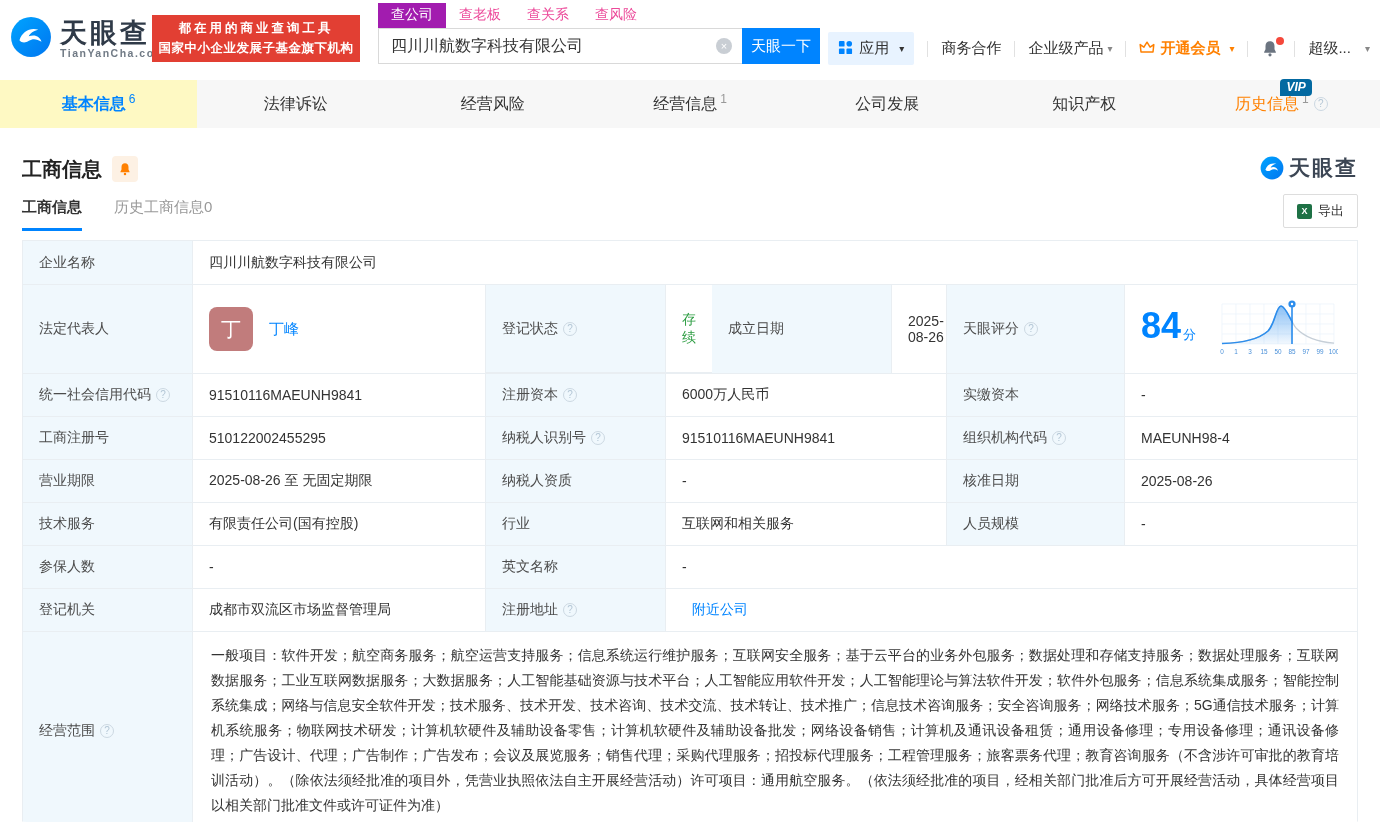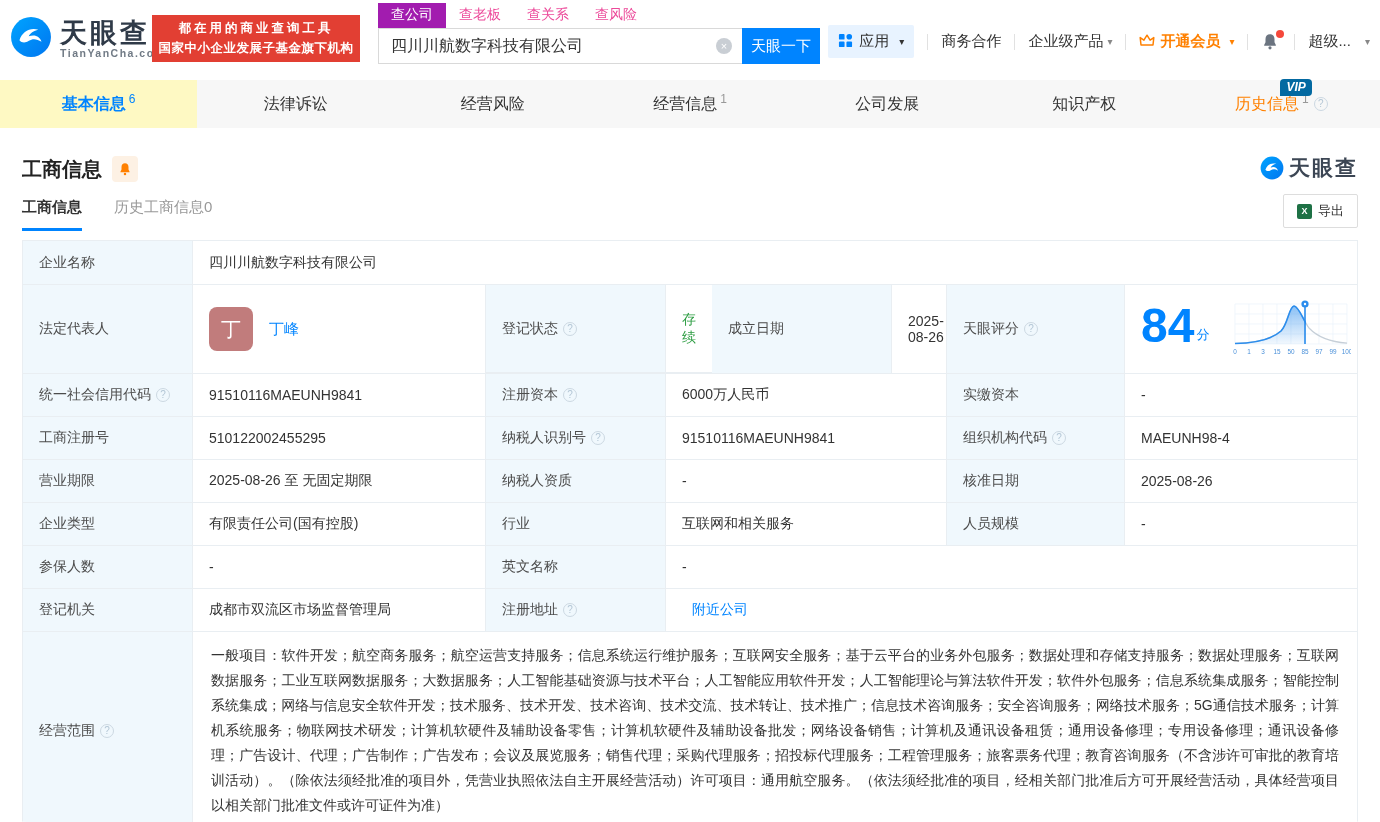--- a/index.html
+++ b/index.html
@@ -22,21 +22,21 @@
   .stab { font-size:14px; color:#ec4899; padding:3px 13px 4px; cursor:pointer; }
   .stab.active { background:#a21caf; color:#fff; }
   .srow { display:flex; }
   .input-wrap { position:relative; }
   .srow input { width:364px; height:36px; border:1px solid #d9d9d9; border-right:none; padding:0 34px 0 12px;
                 font-size:16px; color:#333; outline:none; font-family:inherit; }
   .clear-btn { position:absolute; right:10px; top:10px; width:16px; height:16px; border-radius:50%; background:#c9ced4;
                color:#fff; font-size:11px; line-height:16px; text-align:center; cursor:pointer; }
   .search-btn { width:78px; height:36px; background:#0084ff; color:#fff; border:none; font-size:15px; cursor:pointer; font-family:inherit; }
 
-  .hnav { position:absolute; right:10px; top:25px; display:flex; align-items:center; font-size:15px; color:#333; }
+  .hnav { position:absolute; right:10px; top:32px; display:flex; align-items:center; font-size:15px; color:#333; }
   .sep { width:1px; height:16px; background:#e1e1e1; margin:0 13px; }
   .apps-btn { background:#e8f3ff; padding:7px 10px; border-radius:2px; display:flex; align-items:center; gap:6px; cursor:pointer; }
   .caret { font-size:10px; color:#888; margin-left:4px; }
   .nav-item { cursor:pointer; display:flex; align-items:center; }
   .vip-nav { color:#ff8000; font-weight:bold; display:flex; align-items:center; gap:5px; cursor:pointer; }
   .vip-nav .caret { color:#ff8000; }
   .bell-wrap { position:relative; width:20px; height:20px; cursor:pointer; }
   .red-dot { position:absolute; top:-2px; right:-3px; width:8px; height:8px; border-radius:50%; background:#f5483b; }
   .super-caret { margin-left:14px; }
 
@@ -86,21 +86,21 @@
   .mid .sub { display:flex; flex:1; border-bottom:1px solid #e9eef2; }
   .mid .sub:last-child { border-bottom:none; }
   .mid .tl { width:180px; flex:none; border-right:1px solid #e9eef2; }
   .mid .tv { flex:1; border-right:none; }
   .avatar { width:44px; height:44px; border-radius:8px; background:#c17c7c; color:#fff; font-size:20px; display:flex;
             align-items:center; justify-content:center; cursor:pointer; flex:none; }
   .link { color:#0084ff; cursor:pointer; text-decoration:none; }
   .name-link { margin-left:16px; font-size:15px; }
   .green { color:#2f9e44; }
   .score-cell { display:flex; align-items:center; gap:22px; }
-  .score-num { font-size:48px; font-weight:bold; color:#0084ff; line-height:36px; }
+  .score-num { font-size:36px; font-weight:bold; color:#0084ff; line-height:36px; }
   .score-unit { font-size:13px; color:#0084ff; margin-left:2px; }
   .score-val { display:flex; align-items:flex-end; padding-bottom:6px; }
   .scope-row { min-height:185px; }
   .scope-label { align-items:center; }
   .scope-val { display:block; padding:11px 18px; line-height:25px; text-align:justify; }
   .addr-link { margin-left:10px; }
 </style>
 </head>
 <body>
 
@@ -429,21 +429,21 @@
         <div class="tl cw5">
             <span>核准日期</span>
           </div>
         <div class="tv grow last">
             <span>2025-08-26</span>
           </div>
       </div>
 
       <div class="trow">
         <div class="tl cw1">
-            <span>企业类型</span>
+            <span>技术服务</span>
           </div>
         <div class="tv cw2">
             <span>有限责任公司(国有控股)</span>
           </div>
         <div class="tl cw3">
             <span>行业</span>
           </div>
         <div class="tv cw4">
             <span>互联网和相关服务</span>
           </div>

